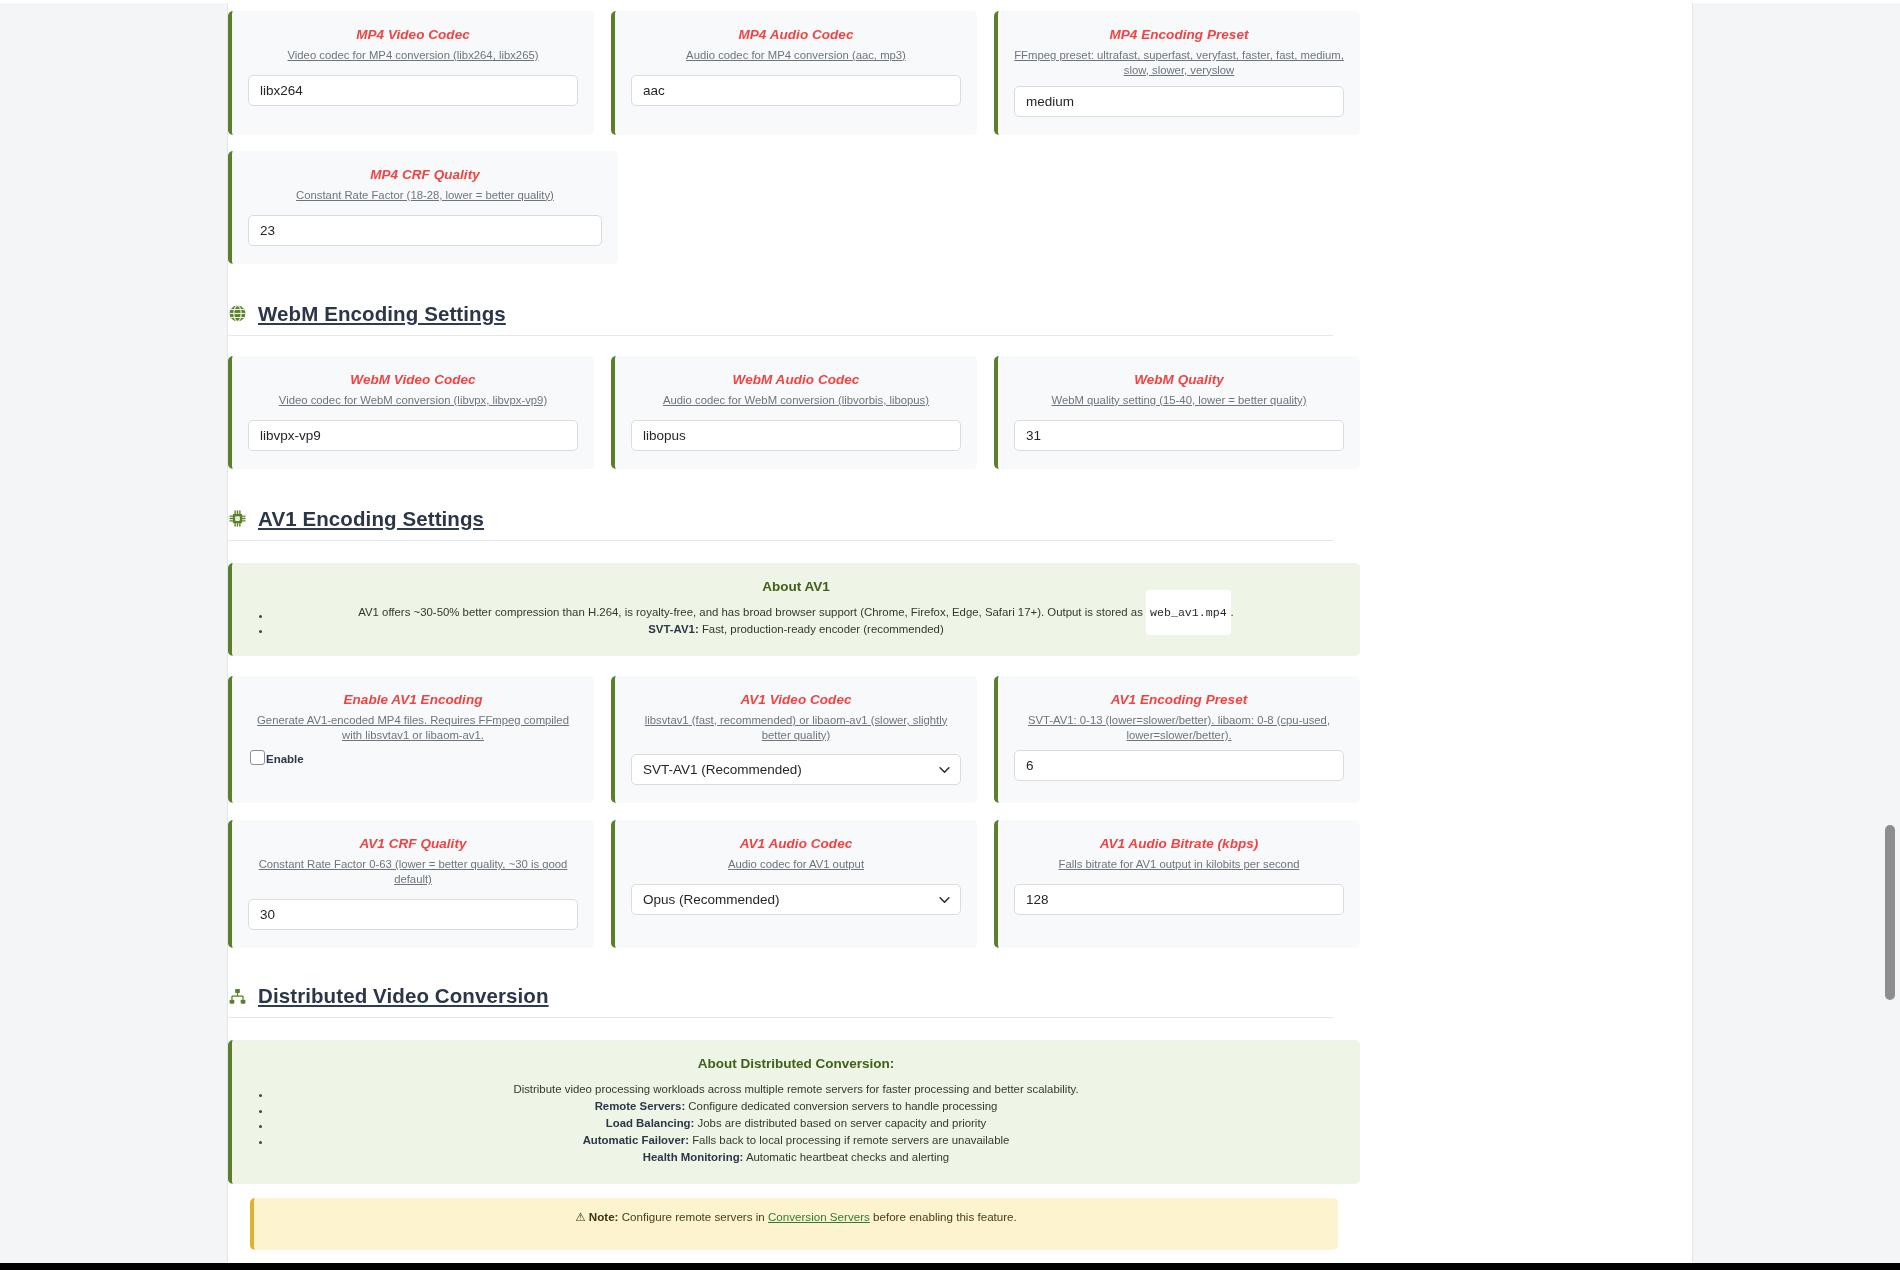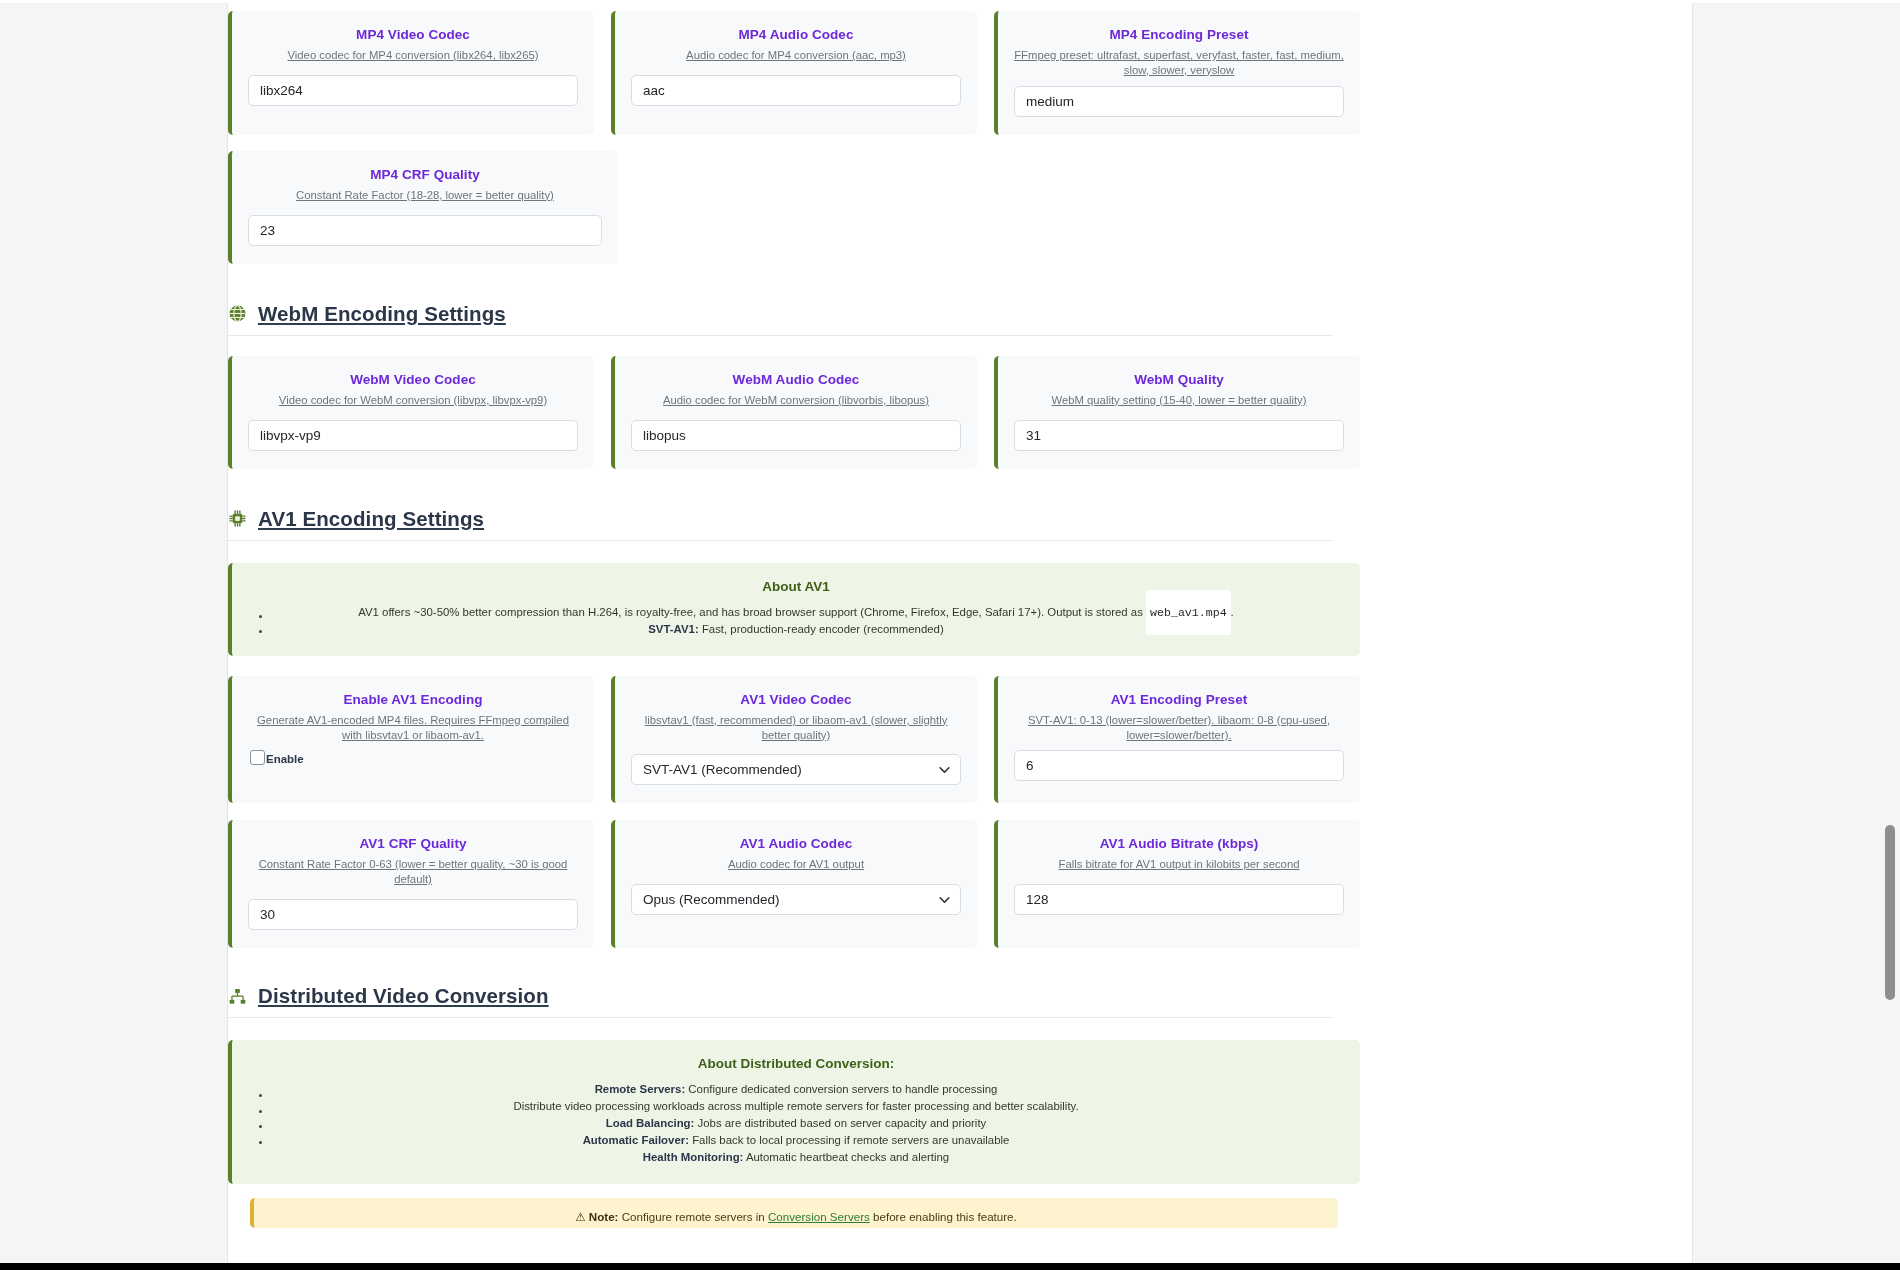--- a/index.html
+++ b/index.html
@@ -44,21 +44,21 @@
   .card {
     flex: 1 1 0;
     background: #f8f9fa;
     border-left: 4px solid #5b7f2b;
     border-radius: 5px;
     padding: 14px 16px 18px 16px;
     min-width: 0;
   }
   .card-title {
     text-align: center; font-size: 13.5px; font-weight: 700;
-    color: #6d28d9; margin: 2px 0 6px 0; letter-spacing: .05px;
+    color: #ef4444; margin: 2px 0 6px 0; letter-spacing: .05px; font-style: italic;
   }
   .card-desc {
     text-align: center; font-size: 11.3px; color: #6c757d;
     line-height: 1.32; margin: 0 0 12px 0; text-decoration: underline;
   }
   .card-desc.two-line { margin-bottom: 8px; }
   .field {
     width: 100%; height: 31px;
     background: #ffffff;
     border: 1px solid #d9dde1;
@@ -106,21 +106,21 @@
     position: absolute; left: 26px; top: 46px;
     margin: 0; padding: 0 0 0 14px; list-style: disc;
     color: #3b4654;
   }
   .info-bullets li { height: 15.5px; font-size: 11px; }
 
   .warn-box {
     background: #fdf3cf;
     border-left: 4px solid #e0b030;
     border-radius: 5px;
-    padding: 12px 20px 4px 20px;
+    padding: 12px 20px 26px 20px;
     text-align: center;
     font-size: 11.6px;
     color: #4a3c12;
   }
   .warn-box b { font-weight: 700; color: #3d3210; }
   .warn-link { color: #2f7d32; text-decoration: underline; }
 
   
   #scrollbar-track {
     position: absolute; right: 4px; top: 0; width: 13px; height: 100%;
@@ -322,25 +322,25 @@
             </g>
           </svg>
         </span>
         <span class="sec-title">Distributed Video Conversion</span>
       </div>
       <div class="section-rule"></div>
 
       <div style="height:22px"></div>
       <div class="info-box">
         <div class="info-title">About Distributed Conversion:</div>
+        <p class="info-line">Distribute video processing workloads across multiple remote servers for faster processing and better scalability.</p>
         <p class="info-line">
           <b>Remote Servers:</b>
           <span>Configure dedicated conversion servers to handle processing</span>
         </p>
-        <p class="info-line">Distribute video processing workloads across multiple remote servers for faster processing and better scalability.</p>
         <p class="info-line">
           <b>Load Balancing:</b>
           <span>Jobs are distributed based on server capacity and priority</span>
         </p>
         <p class="info-line">
           <b>Automatic Failover:</b>
           <span>Falls back to local processing if remote servers are unavailable</span>
         </p>
         <p class="info-line">
           <b>Health Monitoring:</b>

